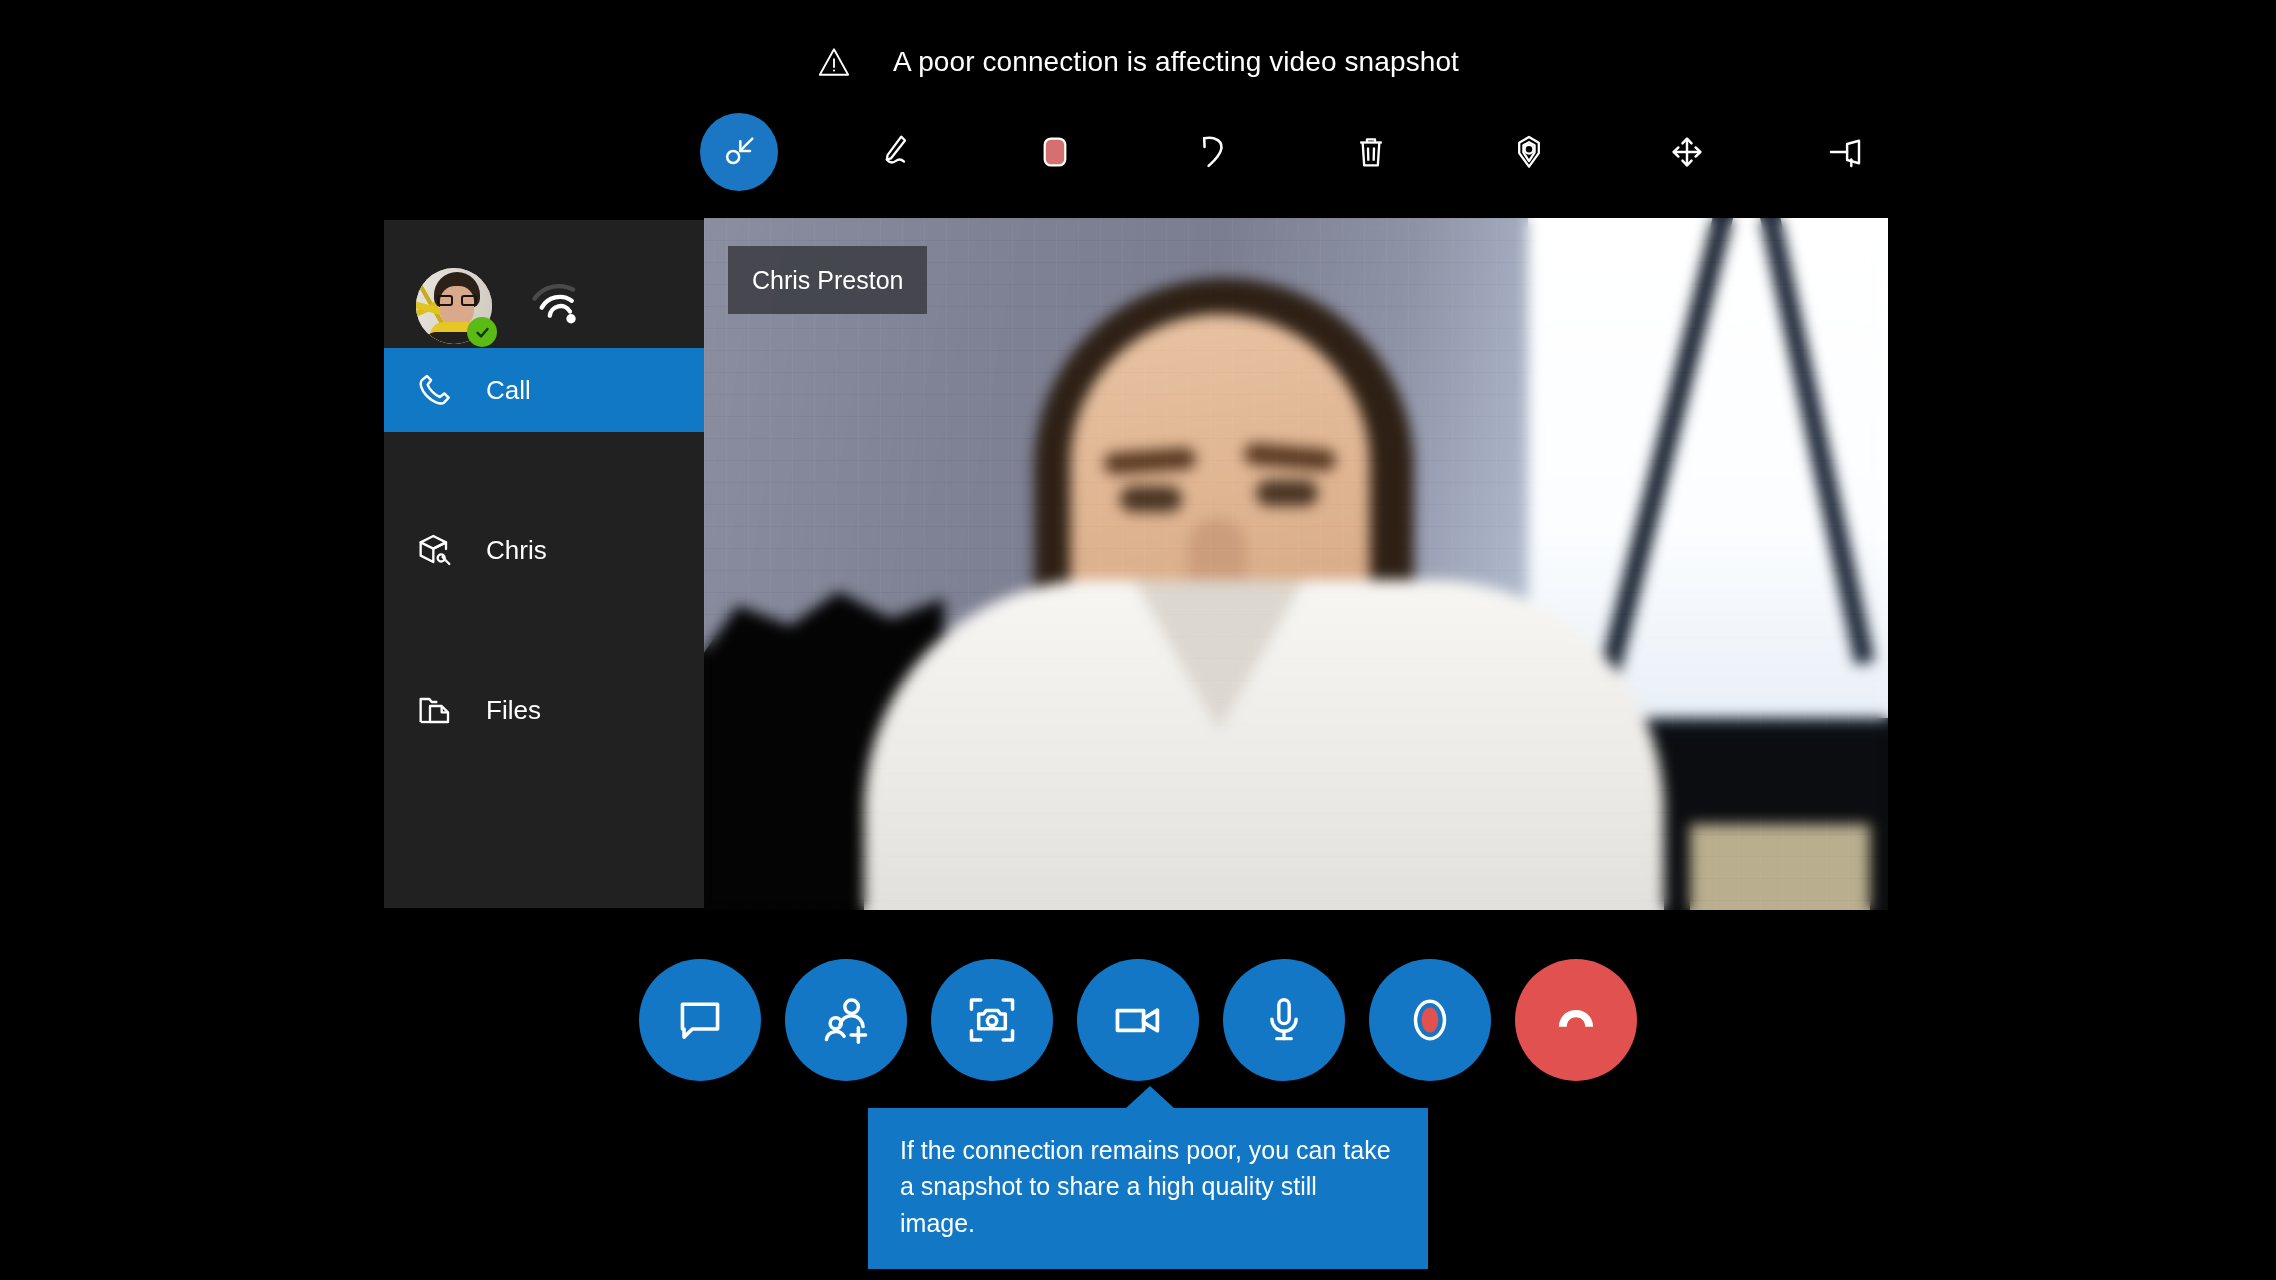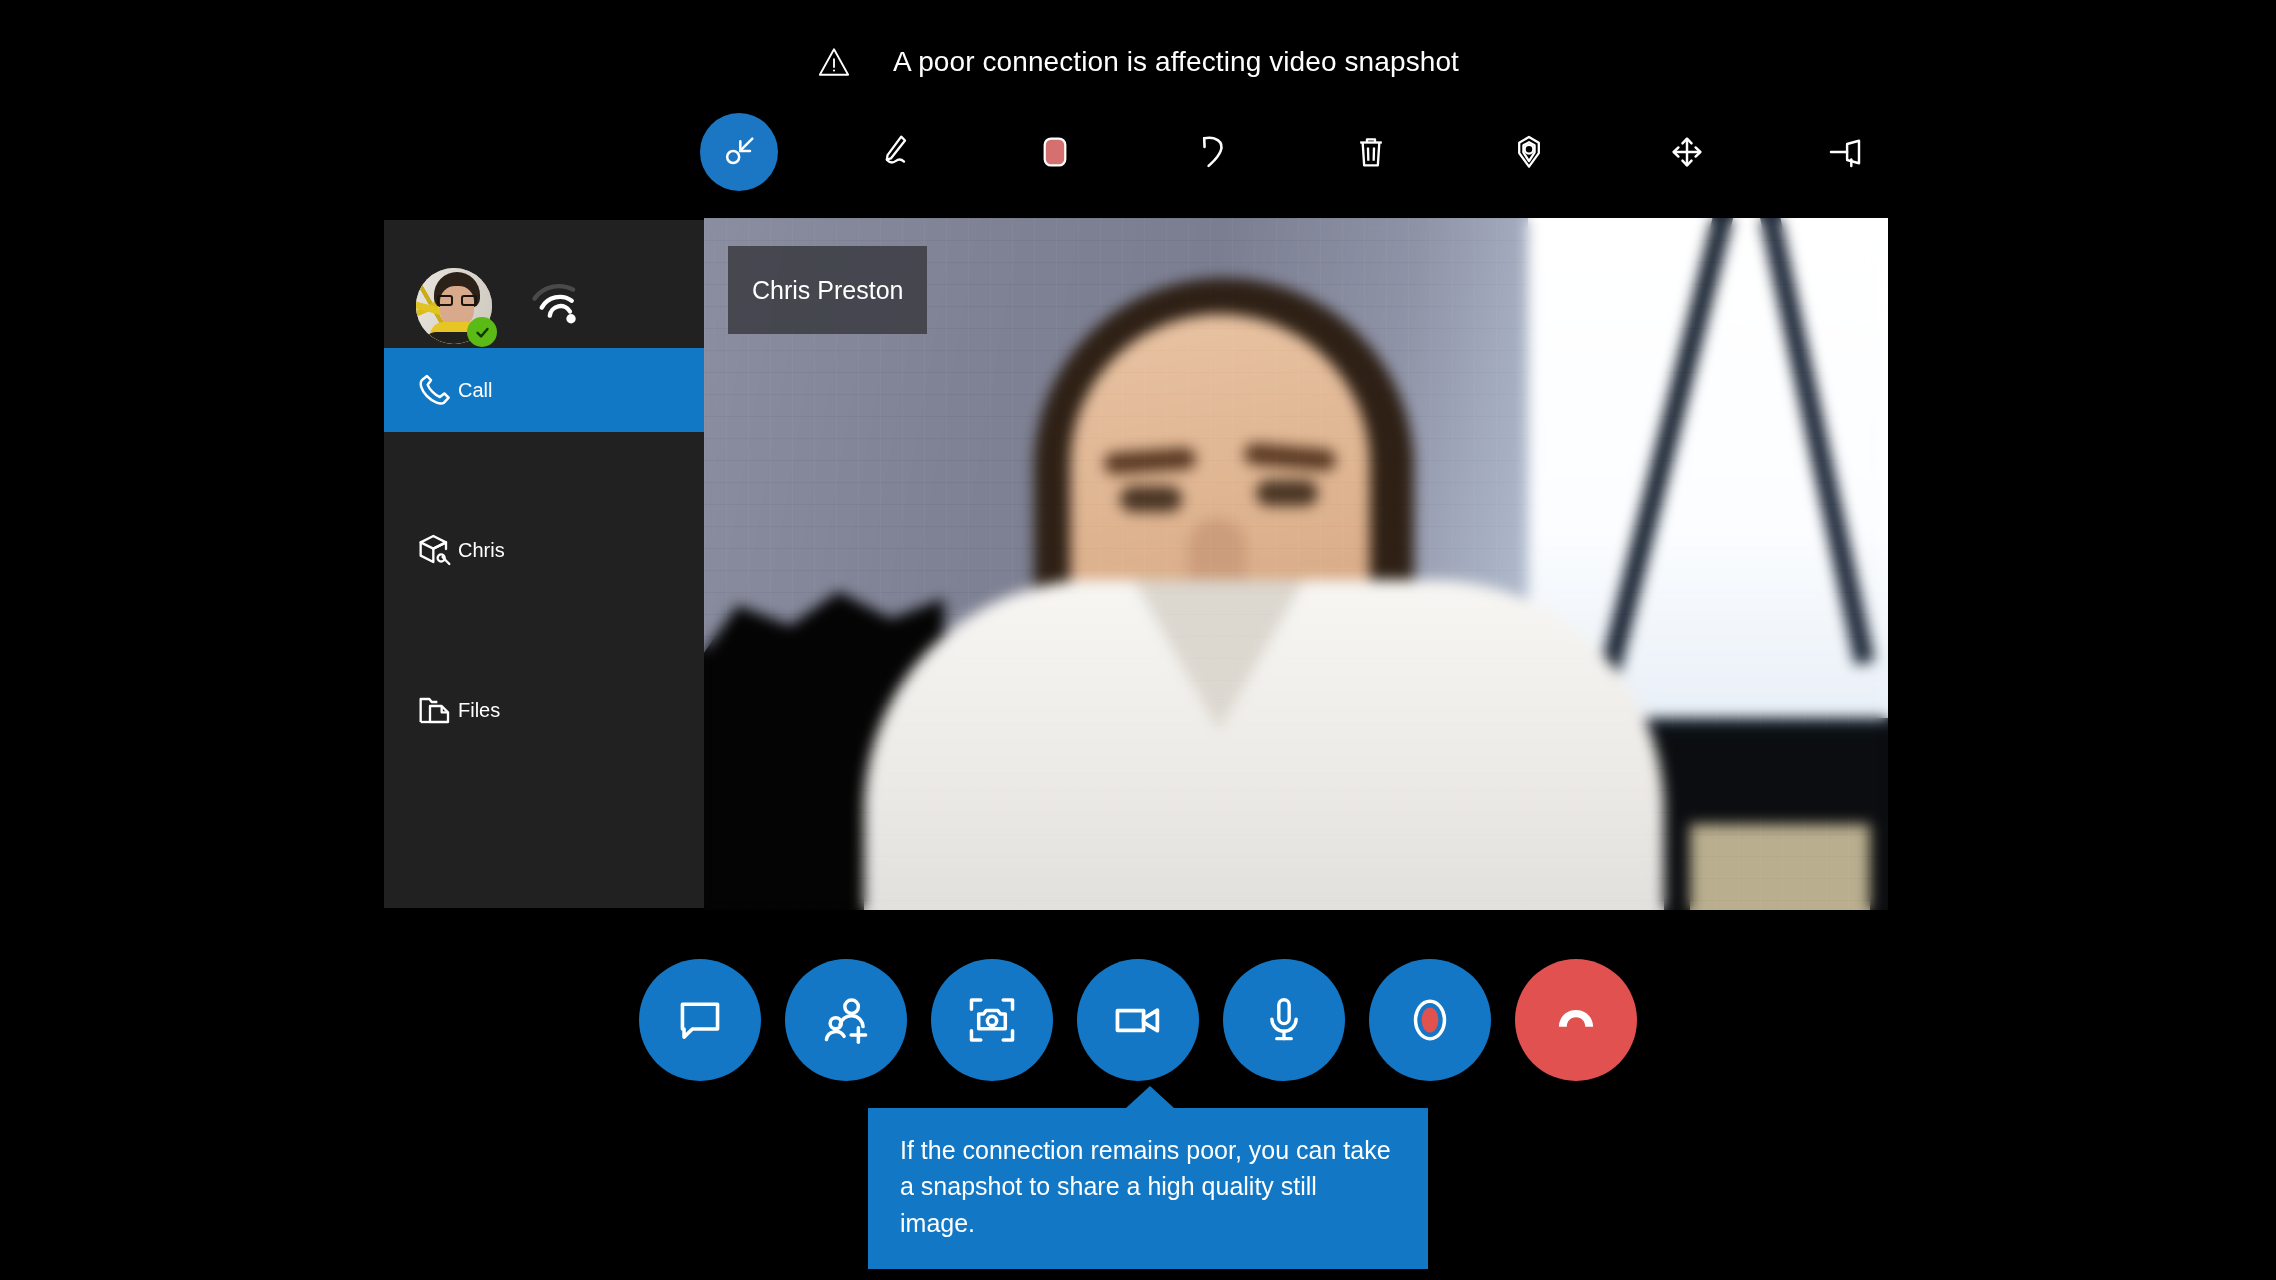--- a/index.html
+++ b/index.html
@@ -155,21 +155,22 @@
     height: 84px;
     display: flex;
     align-items: center;
     padding-left: 28px;
     box-sizing: border-box;
   }
   .nav-item.selected { background: #1178c6; }
   .nav-ico { width: 46px; height: 46px; display:flex; align-items:center; justify-content:center; flex: 0 0 auto;}
   .nav-label {
     color: #ffffff;
-    font-size: 20px;
+    font-size: 26px;
+    margin-left: 28px;
     font-weight: 400;
   }
   .nav-spacer { height: 76px; }
 
   
   .video {
     position: absolute;
     left: 704px;
     top: 218px;
     width: 1184px;
@@ -278,21 +279,21 @@
     position: absolute; inset: 0;
     backdrop-filter: blur(7px);
     -webkit-backdrop-filter: blur(7px);
     pointer-events: none;
   }
   .name-tag {
     position: absolute;
     left: 728px;
     top: 246px;
     height: 52px;
-    padding: 18px 24px;
+    padding: 8px 24px;
     display: flex;
     align-items: center;
     background: rgba(60,62,68,0.88);
     color: #ffffff;
     font-size: 25px;
     z-index: 5;
   }
 
   
   .callbar {

